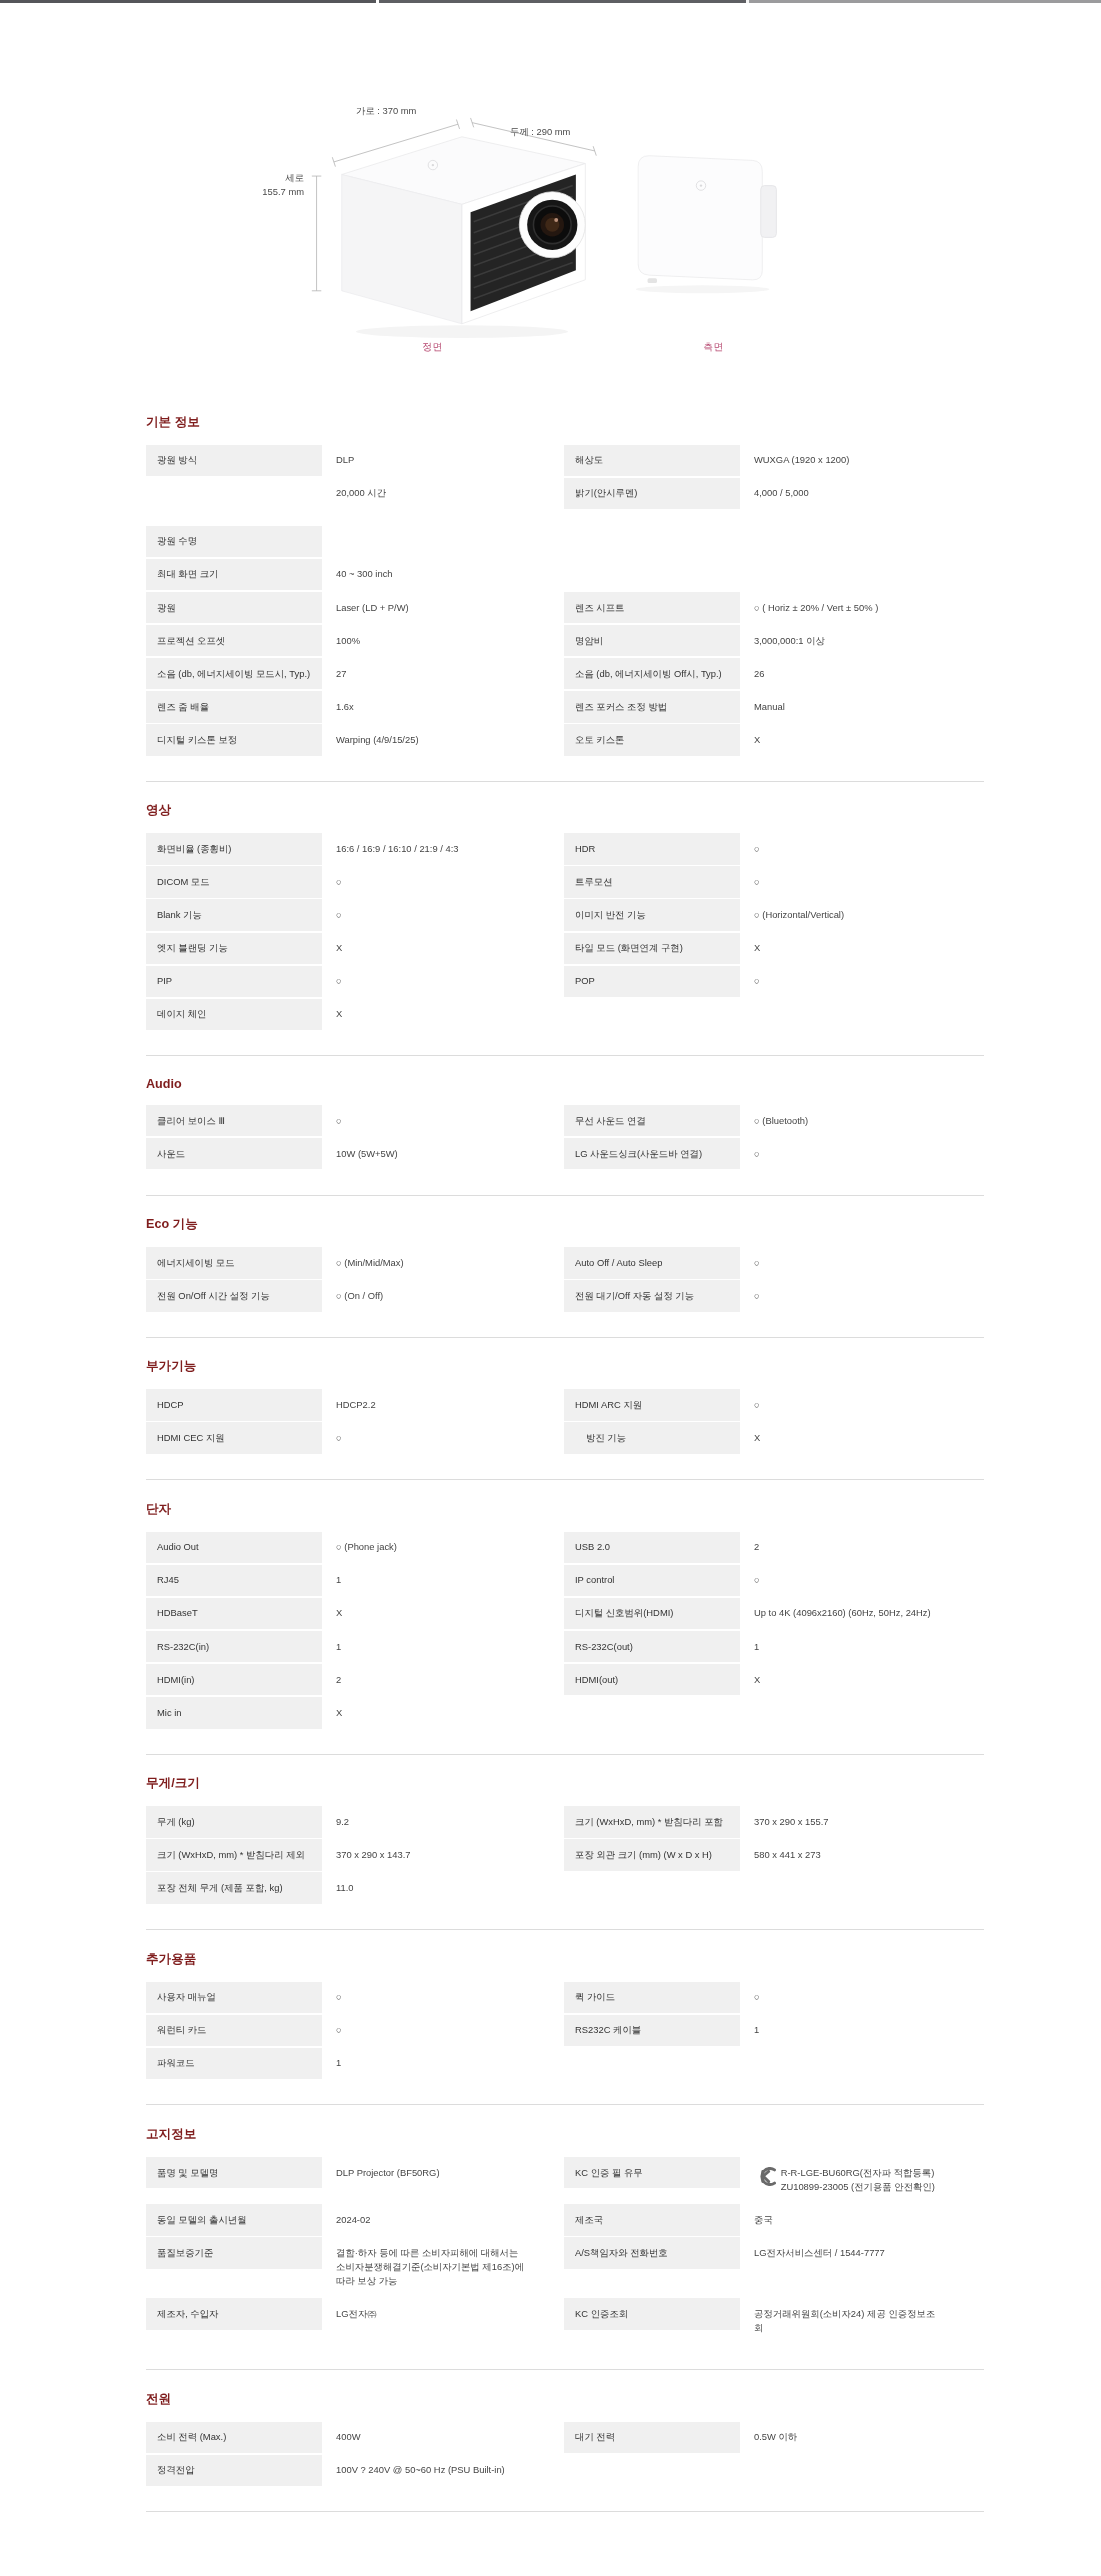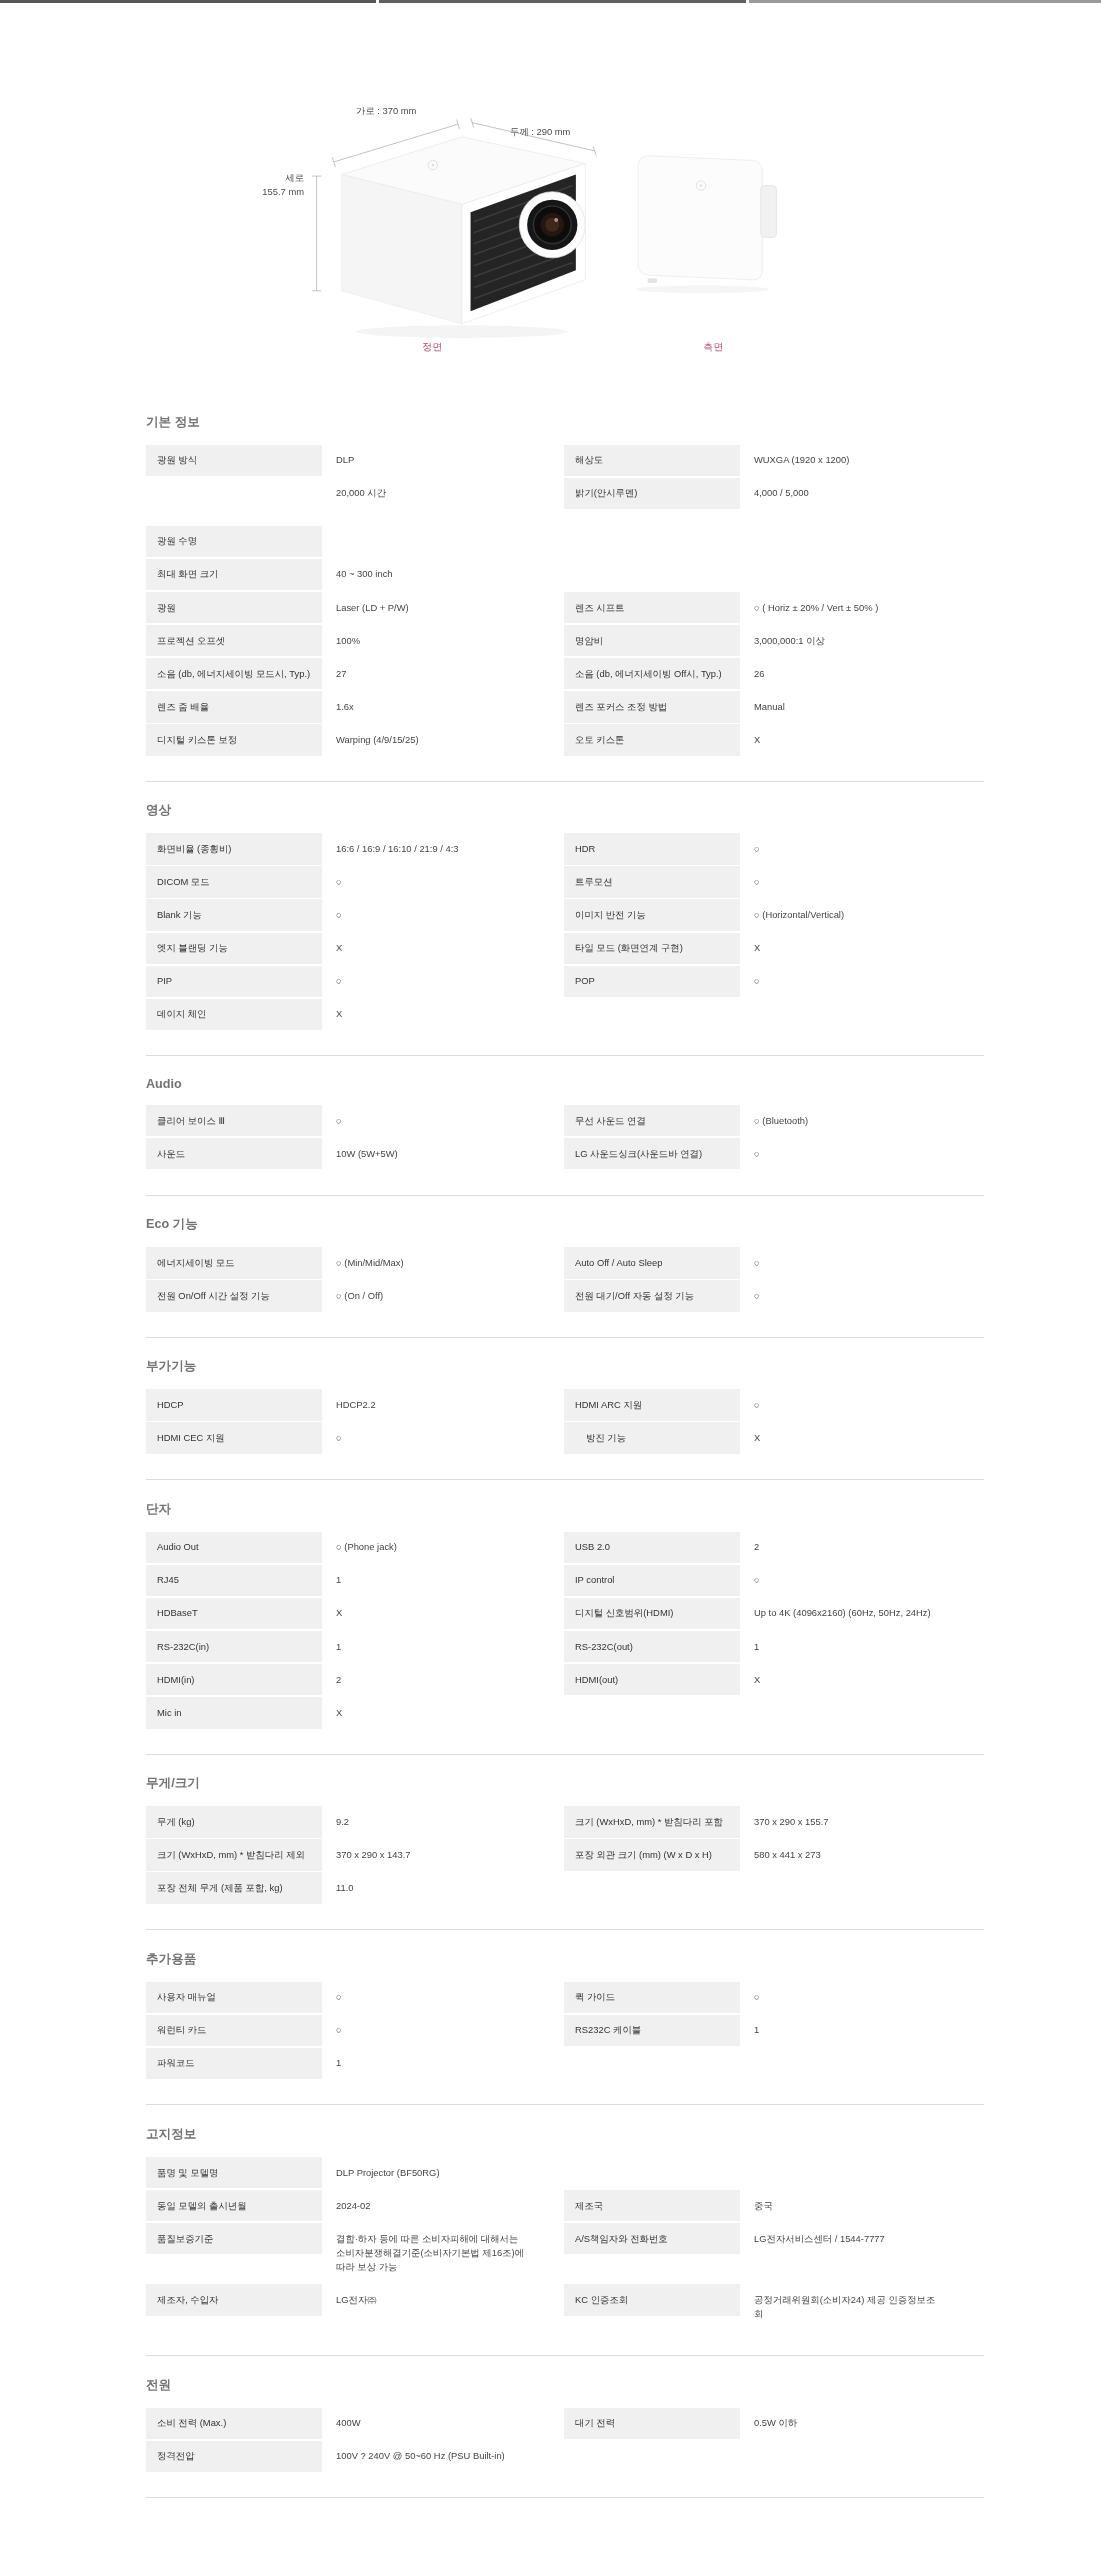--- a/index.html
+++ b/index.html
@@ -24,21 +24,21 @@
   .dim-width  { left:356px; top:102px; }
   .dim-depth  { left:510px; top:123px; }
   .dim-height { left:233px; top:168px; width:71px; text-align:right; line-height:1.45; }
   .caption { position:absolute; top:338px; width:55px; text-align:center; font-size:9.8px; color:#b6476f; letter-spacing:0.4px; }
   .caption-front { left:405px; }
   .caption-side  { left:686px; }
 
   
   .content { margin-left:146px; width:838px; }
   .spec-section { padding:20.5px 0 23.6px; border-bottom:0.8px solid #dcdcdc; }
-  .section-title { font-size:12.6px; font-weight:700; color:#737373; margin:0 0 14px; }
+  .section-title { font-size:12.6px; font-weight:700; color:#7f1d1d; margin:0 0 14px; }
   .spec-row { display:flex; margin-bottom:1.6px; }
   .spec-col { display:flex; align-items:flex-start; width:404px; }
   .spec-col.left { margin-right:14px; }
   .cell-label {
     width:176px; min-width:176px; box-sizing:border-box;
     background:#f0f0f0; padding:8.7px 11px;
     font-size:9.4px; line-height:1.5; color:#333;
   }
   .cell-value {
     flex:1; padding:8.7px 23.6px 8.7px 14px;
@@ -464,20 +464,29 @@
         </div>
       </section>
       <section class="spec-section" style="border-bottom-color: rgb(220, 220, 220);">
         <h2 class="section-title">고지정보</h2>
         <div class="spec-table">
           <div class="spec-row">
             <div class="spec-col left">
               <div class="cell-label" style="background: rgb(240, 240, 240);">품명 및 모델명</div>
               <div class="cell-value">DLP Projector (BF50RG)</div>
             </div>
+            <div class="spec-col right">
+              <div class="cell-label" style="background: rgb(240, 240, 240);">KC 인증 필 유무</div>
+              <div class="cell-value"><svg width="22" height="19" viewBox="0 0 30 26" class="kc-icon">
+                  <path d="M28 4 A11 11 0 1 0 28 22" fill="none" stroke="#6a6a6a" stroke-width="4" stroke-linecap="round"></path>
+                  <path d="M12 6 V20" fill="none" stroke="#6a6a6a" stroke-width="4" stroke-linecap="round"></path>
+                  <path d="M12 13 L20 6" fill="none" stroke="#6a6a6a" stroke-width="4" stroke-linecap="round"></path>
+                  <path d="M13 13 L20 20" fill="none" stroke="#6a6a6a" stroke-width="4" stroke-linecap="round"></path>
+                </svg>R-R-LGE-BU60RG(전자파 적합등록) ZU10899-23005 (전기용품 안전확인)</div>
+            </div>
           </div>
           <div class="spec-row">
             <div class="spec-col left">
               <div class="cell-label" style="background: rgb(240, 240, 240);">동일 모델의 출시년월</div>
               <div class="cell-value">2024-02</div>
             </div>
             <div class="spec-col right">
               <div class="cell-label" style="background: rgb(240, 240, 240);">제조국</div>
               <div class="cell-value">중국</div>
             </div>

